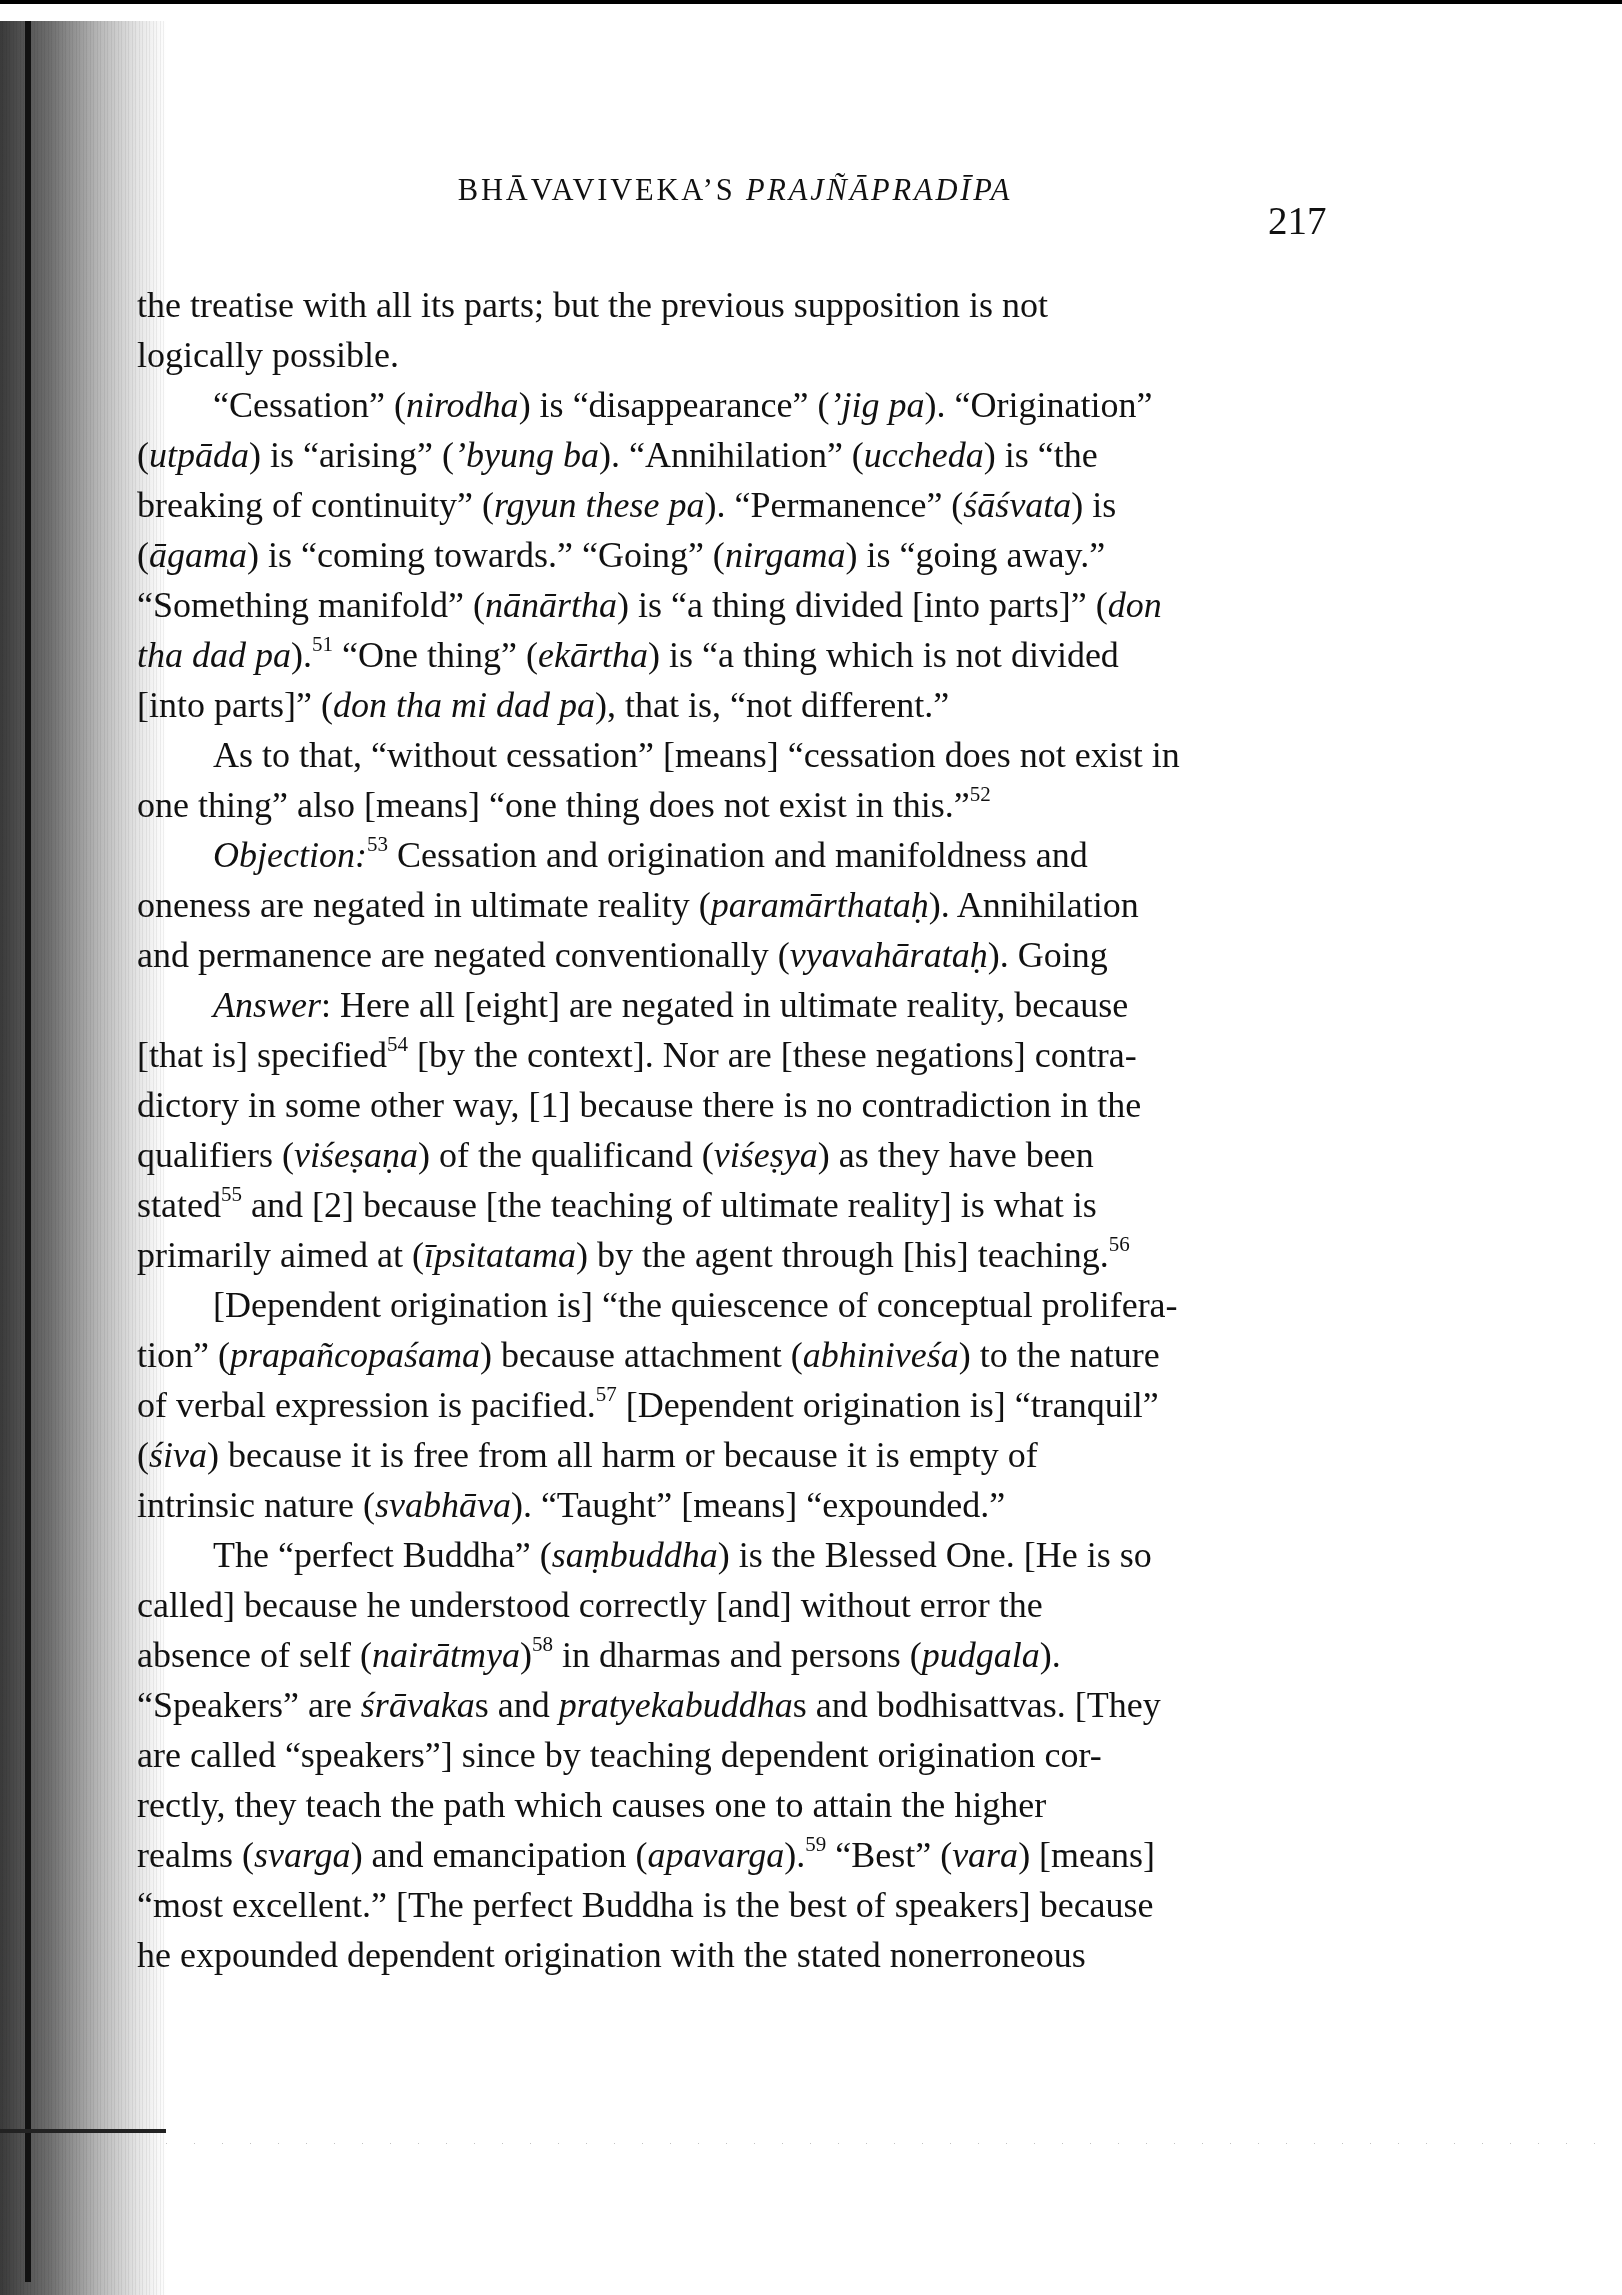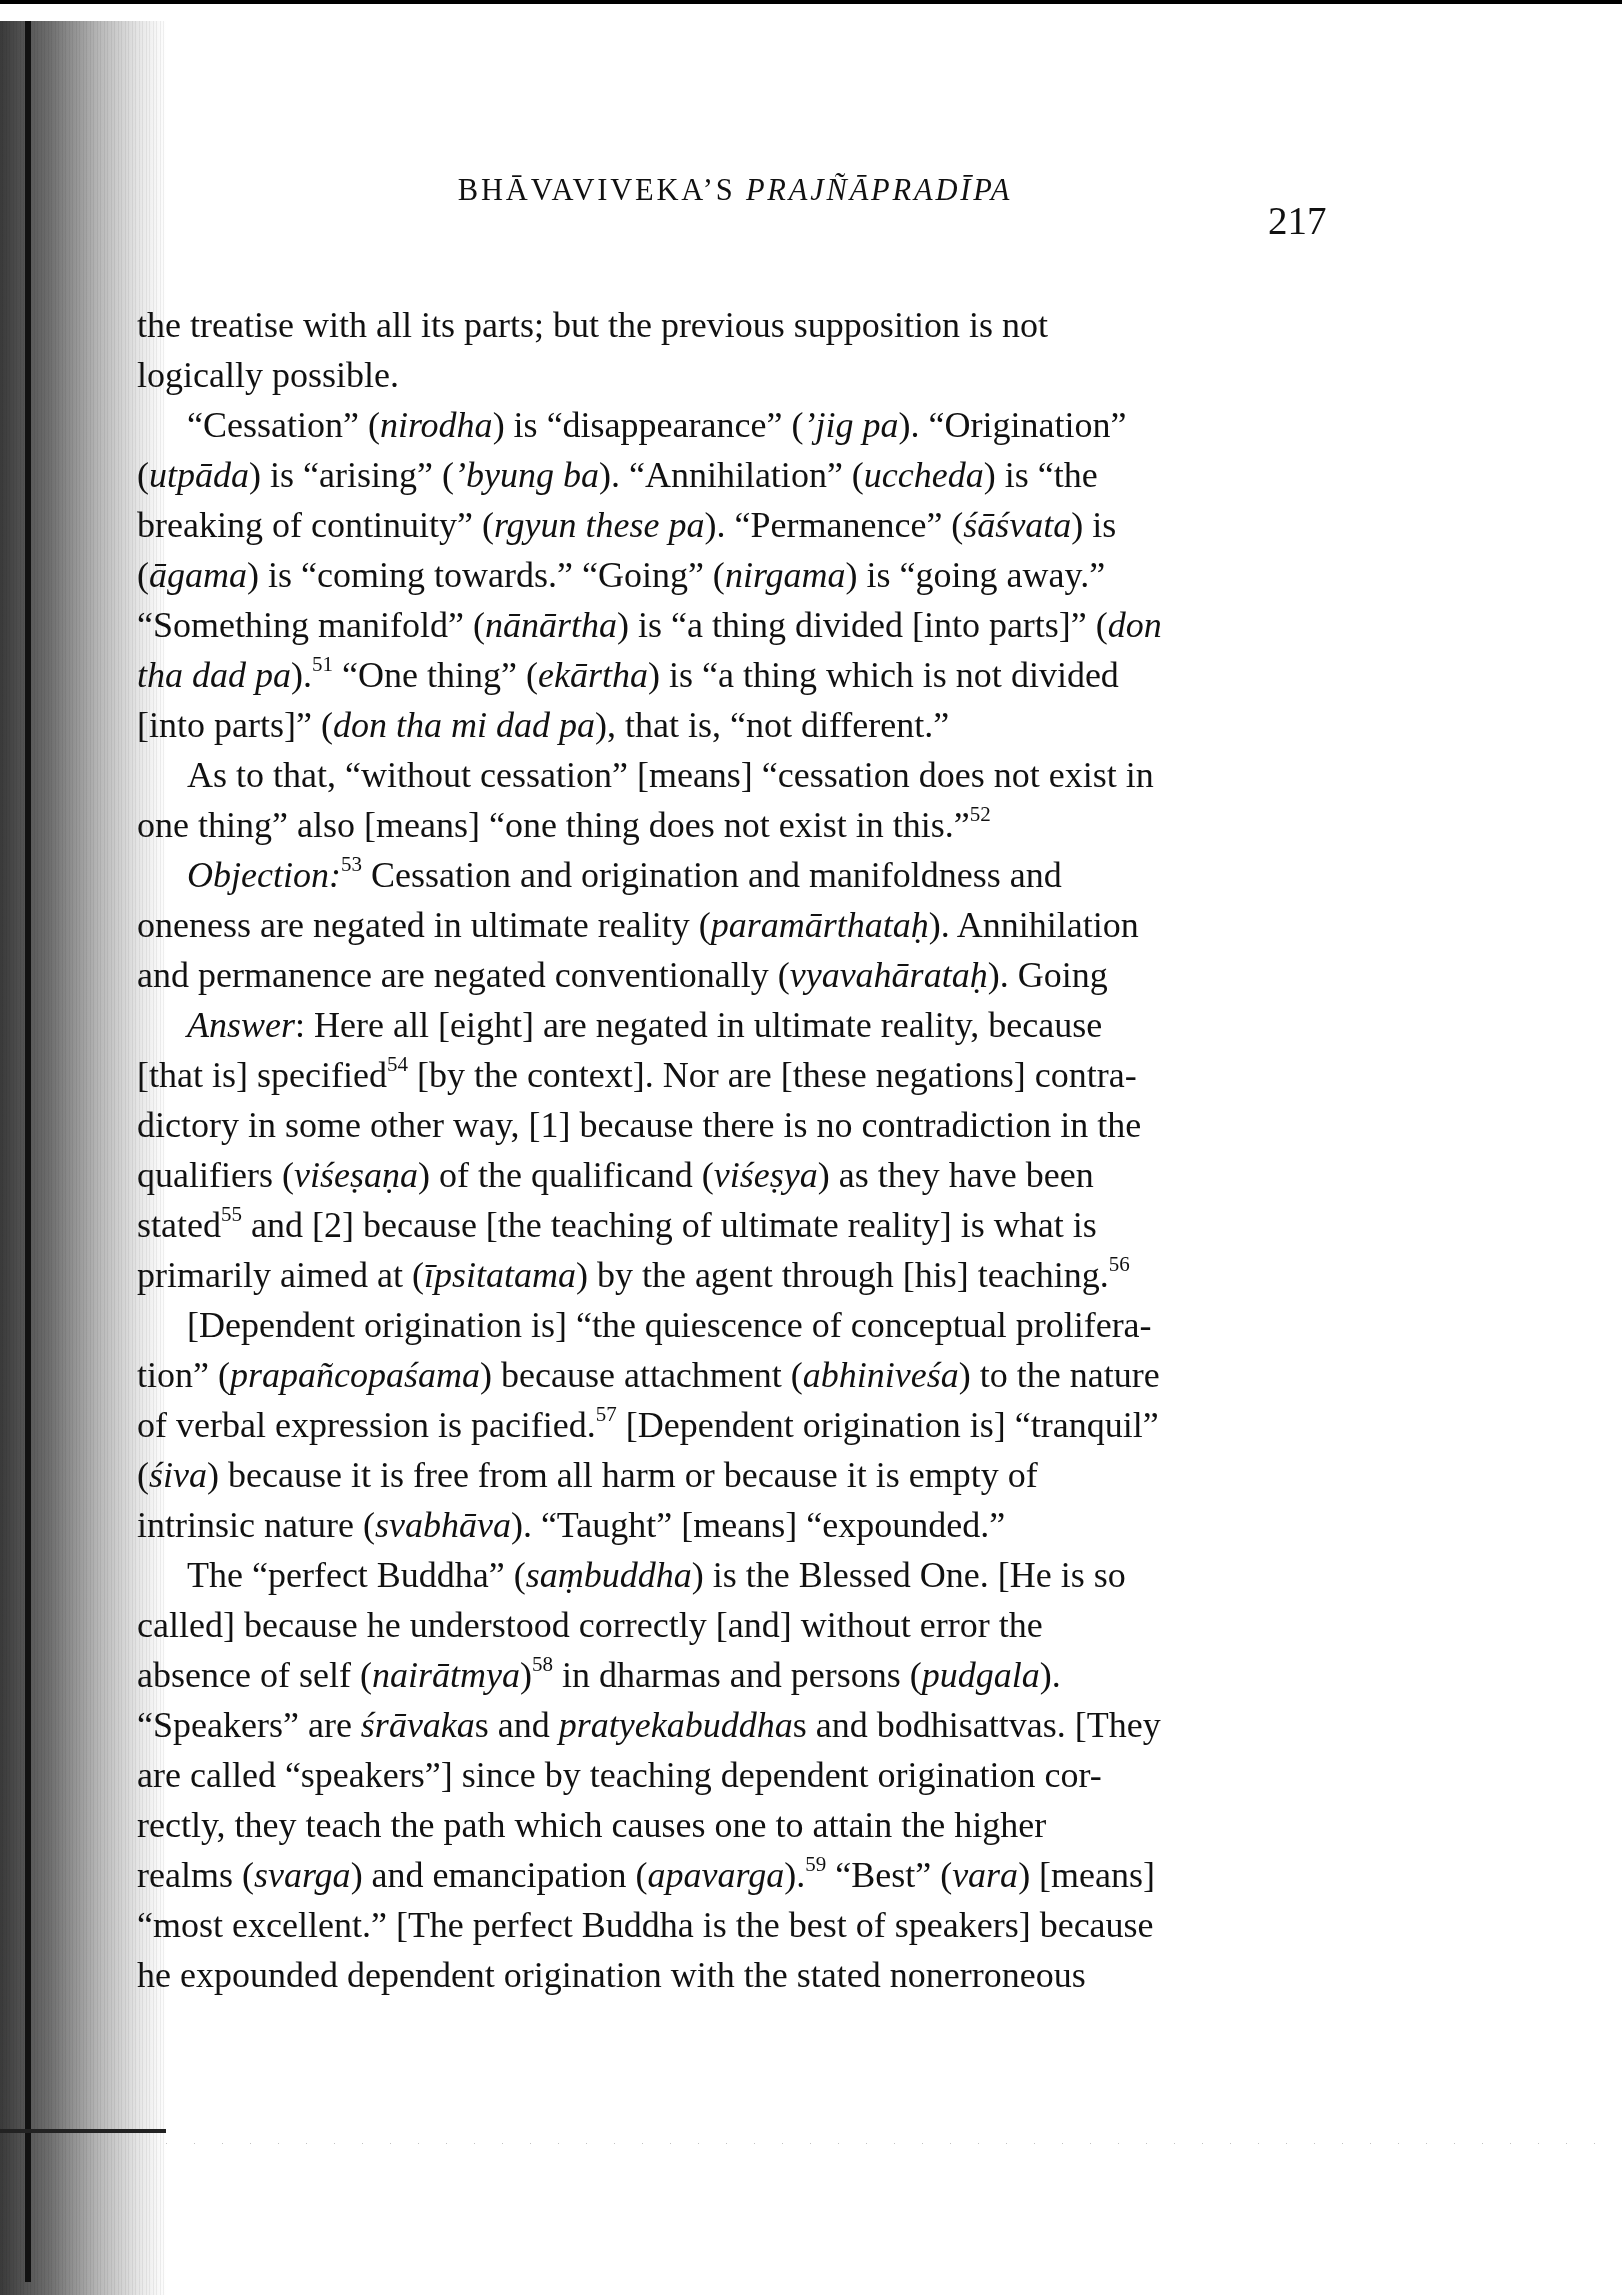--- a/index.html
+++ b/index.html
@@ -19,25 +19,25 @@
   .gutter-tick { position: absolute; left: 0; top: 2129px; width: 166px; height: 3.5px; background: #222; }
   .bottom-dots { position: absolute; left: 166px; top: 2143px; width: 1442px; height: 1.4px;
     background: repeating-linear-gradient(90deg, #999 0 1.4px, transparent 1.4px 28px); opacity: 0.6; }
   .running-head {
     position: absolute; top: 173px; left: 402px; width: 666px; text-align: center;
     font-size: 30.5px; letter-spacing: 2.8px; white-space: nowrap;
   }
   .running-head .it { font-style: italic; }
   .page-number { position: absolute; top: 179px; left: 1268px; font-size: 39px; margin-top: 19px; }
   .body-text {
-    position: absolute; left: 137px; top: 300px; width: 1193px;
+    position: absolute; left: 137px; top: 280px; width: 1193px;
     font-size: 36px; line-height: 50px;
   }
   .line { white-space: nowrap; height: 50px; }
-  .indent { padding-left: 50px; }
+  .indent { padding-left: 76px; }
   .line i { font-style: italic; }
   sup { font-size: 21px; line-height: 0; position: relative; top: -2.8px; }
 </style>
 </head>
 <body>
 
 <div class="top-border"></div>
 <div class="gutter"></div>
 <div class="gutter-line"></div>
 <div class="gutter-tick"></div>

